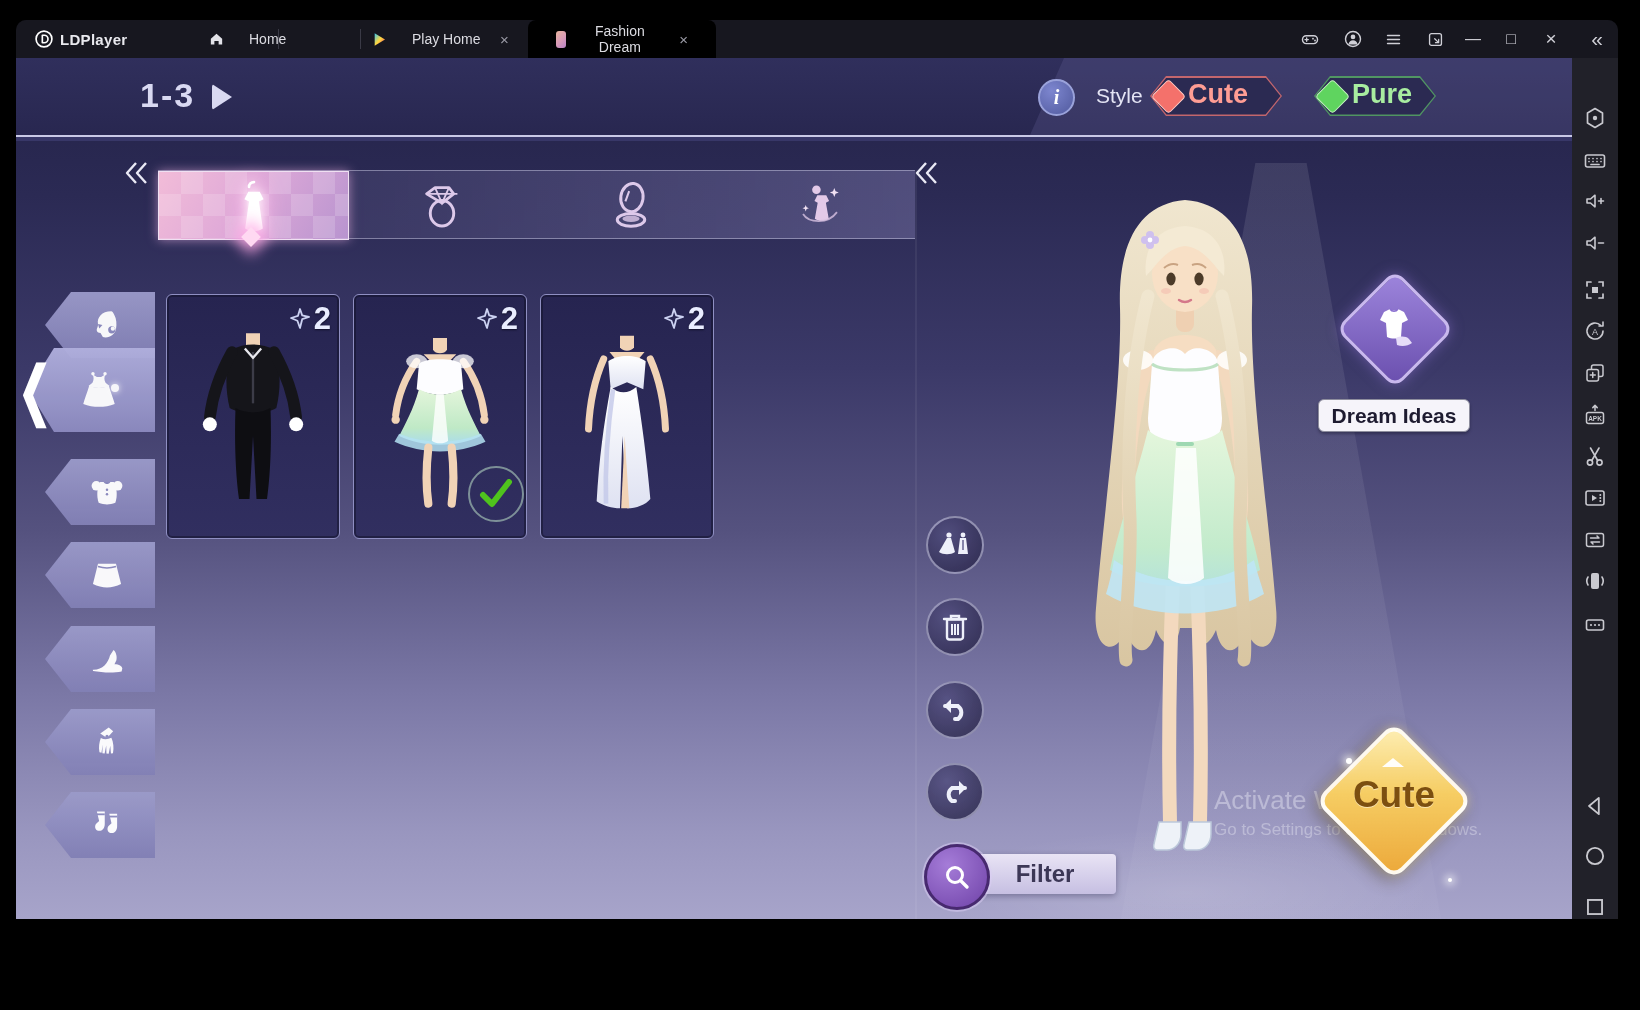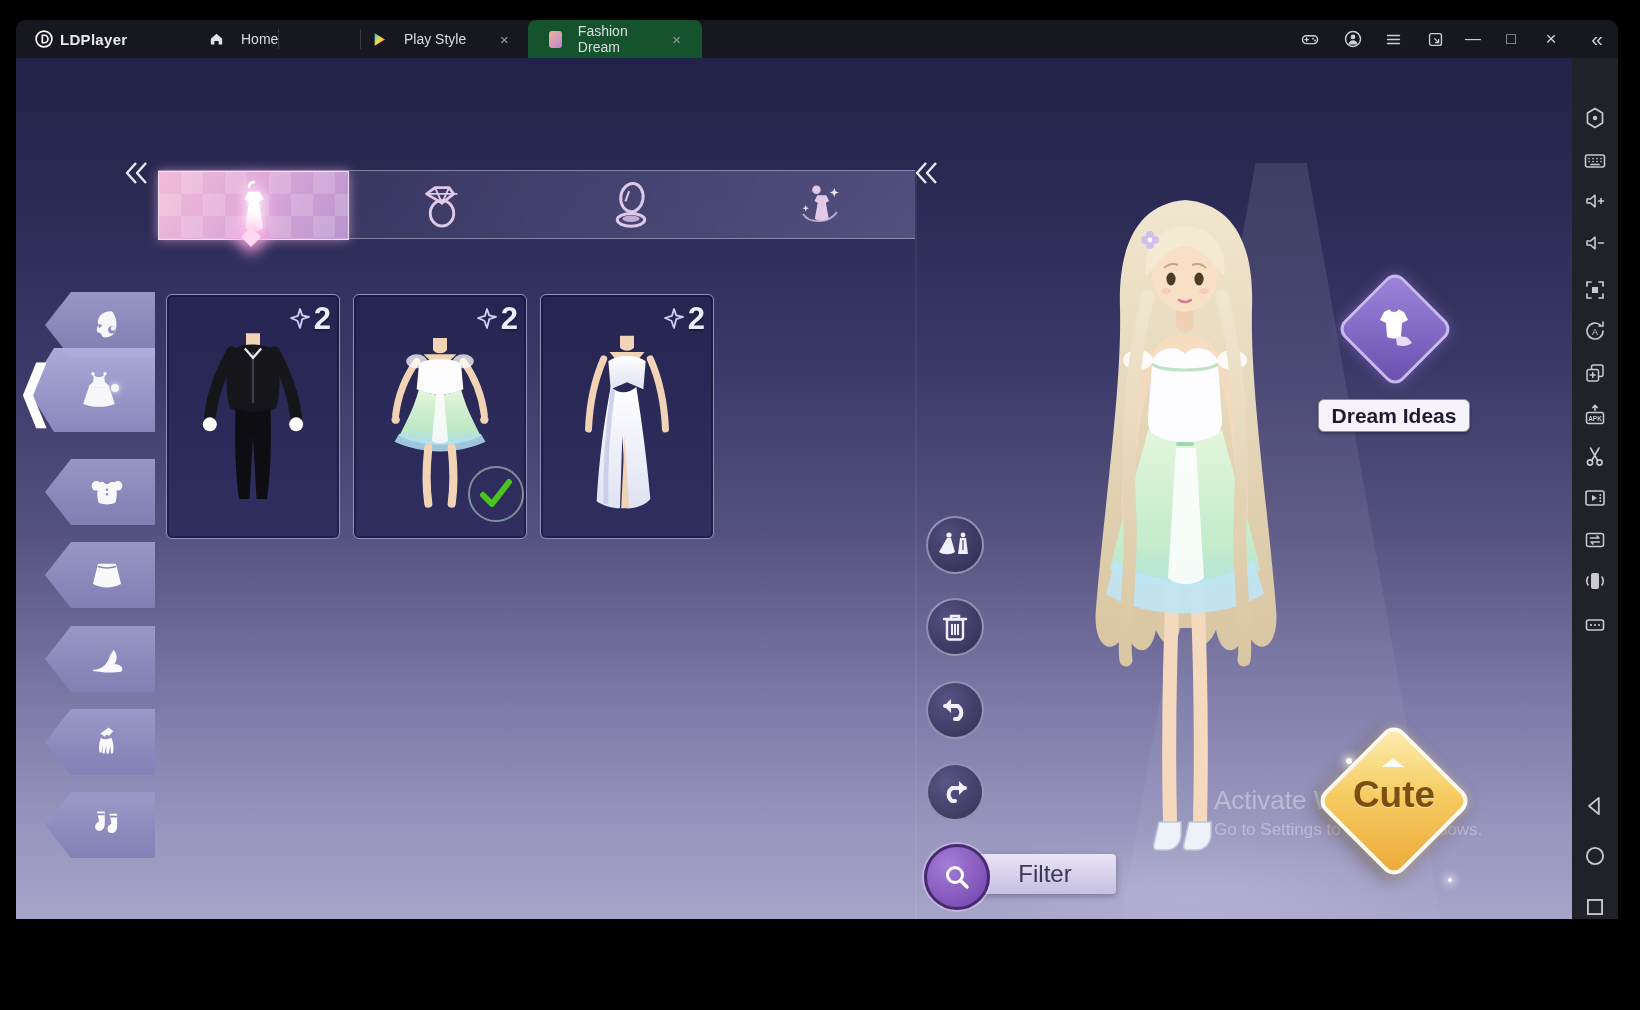--- a/index.html
+++ b/index.html
@@ -6,22 +6,22 @@
     font-family:"Liberation Sans",sans-serif;-webkit-font-smoothing:antialiased;}
   .screen{position:relative;width:1640px;height:1010px;background:#000;}
   .window{position:absolute;left:16px;top:20px;width:1602px;height:899px;background:#0b0b10;
     border-radius:10px 10px 0 0;overflow:hidden;}
   
   .titlebar{position:absolute;left:0;top:0;width:1602px;height:38px;background:#17171f;}
   .tb{position:absolute;top:0;height:38px;display:flex;align-items:center;color:#e9e9ee;}
   .brand-logo{left:18px;}
   .brand-name{left:44px;font-size:15px;font-weight:bold;letter-spacing:.3px;}
   .tb-sep{position:absolute;top:9px;width:1px;height:20px;background:#3a3a46;}
-  .tab{position:absolute;top:0;height:38px;display:flex;align-items:center;gap:16px;color:#dcdce2;font-size:14px;cursor:default;}
-  .tab-active{background:#14532d;border-radius:8px 8px 0 0;padding:0 21px;}
+  .tab{position:absolute;top:0;height:38px;display:flex;align-items:center;gap:24px;color:#dcdce2;font-size:14px;cursor:default;}
+  .tab-active{background:#000000;border-radius:8px 8px 0 0;padding:0 28px;text-align:center;}
   .tab-close{color:#9b9ba6;font-size:15px;margin-left:6px;}
   .favicon{width:17px;height:17px;border-radius:3px;background:linear-gradient(135deg,#e8b49d 0%,#d89ab8 55%,#b782c8 100%);}
   .ctl{position:absolute;top:0;height:38px;width:34px;display:flex;align-items:center;justify-content:center;color:#cfcfd6;font-size:16px;}
   .ctl svg{display:block;}
   
   .game{position:absolute;left:0;top:38px;width:1556px;height:861px;overflow:hidden;
     background:linear-gradient(180deg,#232248 0%,#2b2a54 16%,#3b3968 36%,#55527f 55%,#7b78a6 74%,#9996bf 90%,#a7a4ca 100%);}
   .spot-cone{position:absolute;left:1105px;top:105px;width:320px;height:756px;
     background:linear-gradient(180deg,rgba(250,250,255,.10),rgba(250,250,255,.03));
     clip-path:polygon(42% 0,58% 0,100% 100%,0 100%);}
@@ -81,21 +81,21 @@
   .check-wrap{position:absolute;right:2px;bottom:16px;width:52px;height:52px;border-radius:50%;
     border:2px solid rgba(190,225,200,.55);display:flex;align-items:center;justify-content:center;}
   
   .act{position:absolute;left:910px;width:54px;height:54px;border-radius:50%;
     background:radial-gradient(circle at 35% 30%,rgba(80,76,125,.85),rgba(40,37,72,.88));
     border:2px solid rgba(215,215,240,.55);display:flex;align-items:center;justify-content:center;}
   
   .filter-bar{position:absolute;left:958px;top:796px;width:142px;height:40px;border-radius:4px;
     background:linear-gradient(180deg,#e9e4f5,#c6bfe2);display:flex;align-items:center;justify-content:center;
     box-shadow:0 2px 6px rgba(30,25,60,.35);}
-  .filter-text{color:#3c3756;font-size:24px;font-weight:normal;}
+  .filter-text{color:#3c3756;font-size:24px;font-weight:bold;}
   .search-btn{position:absolute;left:908px;top:786px;width:60px;height:60px;border-radius:50%;
     background:radial-gradient(circle at 35% 30%,#a57cd8,#6f42a8);
     border:3px solid #47296f;box-shadow:0 0 0 2px rgba(220,205,245,.5);
     display:flex;align-items:center;justify-content:center;}
   
   .oi-diamond{position:absolute;left:1337px;top:229px;width:78px;height:78px;transform:rotate(45deg);
     border-radius:12px;background:linear-gradient(135deg,#9d85dc,#6a4fae);border:3px solid #c9b8ee;
     box-shadow:0 0 14px rgba(150,120,220,.5);}
   .oi-icon{position:absolute;left:1352px;top:246px;width:48px;height:48px;}
   .oi-label{position:absolute;left:1302px;top:341px;width:150px;height:31px;background:#f6f4fa;
@@ -149,21 +149,21 @@
       <svg width="16" height="17" viewBox="0 0 24 24">
         <defs>
               <linearGradient id="ps" x1="0" y1="0" x2="1" y2="1">
                 <stop offset="0" stop-color="#34c6f4"></stop>
                 <stop offset=".5" stop-color="#ffd83d"></stop>
                 <stop offset="1" stop-color="#f4436a"></stop>
               </linearGradient>
             </defs>
         <path d="M4 2.5 19.5 12 4 21.5z" fill="url(#ps)"></path>
           </svg>
-      <span>Play Style</span>
+      <span>Play Home</span>
     </div>
     <div class="tab" style="left:478px">
       <span class="tab-close">×</span>
     </div>
 
     <div class="tab tab-active" style="left:512px;width:132px">
       <span class="favicon"></span>
       <span>Fashion Dream</span>
       <span class="tab-close">×</span>
     </div>
@@ -206,20 +206,42 @@
     <div class="ctl" style="left:1564px;font-size:21px">
           <span>«</span>
         </div>
   </div>
 
   <div class="game">
     <div class="spot-cone"></div>
     <div class="floor-glow"></div>
     <div class="panel-seam"></div>
 
+    <div class="gheader">
+      <div class="slant"></div>
+      <div class="stage">1-3</div>
+      <div class="playbtn"></div>
+      <div class="infobtn">
+            <span>i</span>
+          </div>
+      <div class="style-label">Style</div>
+
+      <div class="style-tag" style="left:1134px;width:132px">
+        <div class="tag-hex-outer" style="background:rgba(242,118,111,.75)"></div>
+        <div class="tag-hex-inner"></div>
+        <div class="tag-diamond" style="background:#f4716b;border:1px solid #ffc9c2"></div>
+        <div class="tag-text" style="color:#ff9d94">Cute</div>
+      </div>
+      <div class="style-tag" style="left:1298px;width:122px">
+        <div class="tag-hex-outer" style="background:rgba(95,212,95,.6)"></div>
+        <div class="tag-hex-inner"></div>
+        <div class="tag-diamond" style="background:#5fd45f;border:1px solid #c4f2c0"></div>
+        <div class="tag-text" style="color:#a8eda0">Pure</div>
+      </div>
+    </div>
 
     <div class="strip-handle" style="left:108px">
       <svg width="34" height="26" viewBox="0 0 34 26">
             <path d="M12 3 3 13l9 10M22 3l-9 10 9 10" fill="none" stroke="#e8e8f4" stroke-width="2.4" stroke-linejoin="round" transform="rotate(0)"></path>
             <path d="M20 3 29 13l-9 10" fill="none" stroke="#e8e8f4" stroke-width="2.4" opacity=".0"></path>
           </svg>
     </div>
     <div class="strip-handle" style="left:898px">
       <svg width="34" height="26" viewBox="0 0 34 26">
             <path d="M12 3 3 13l9 10M22 3l-9 10 9 10" fill="none" stroke="#e8e8f4" stroke-width="2.4" stroke-linejoin="round"></path>

